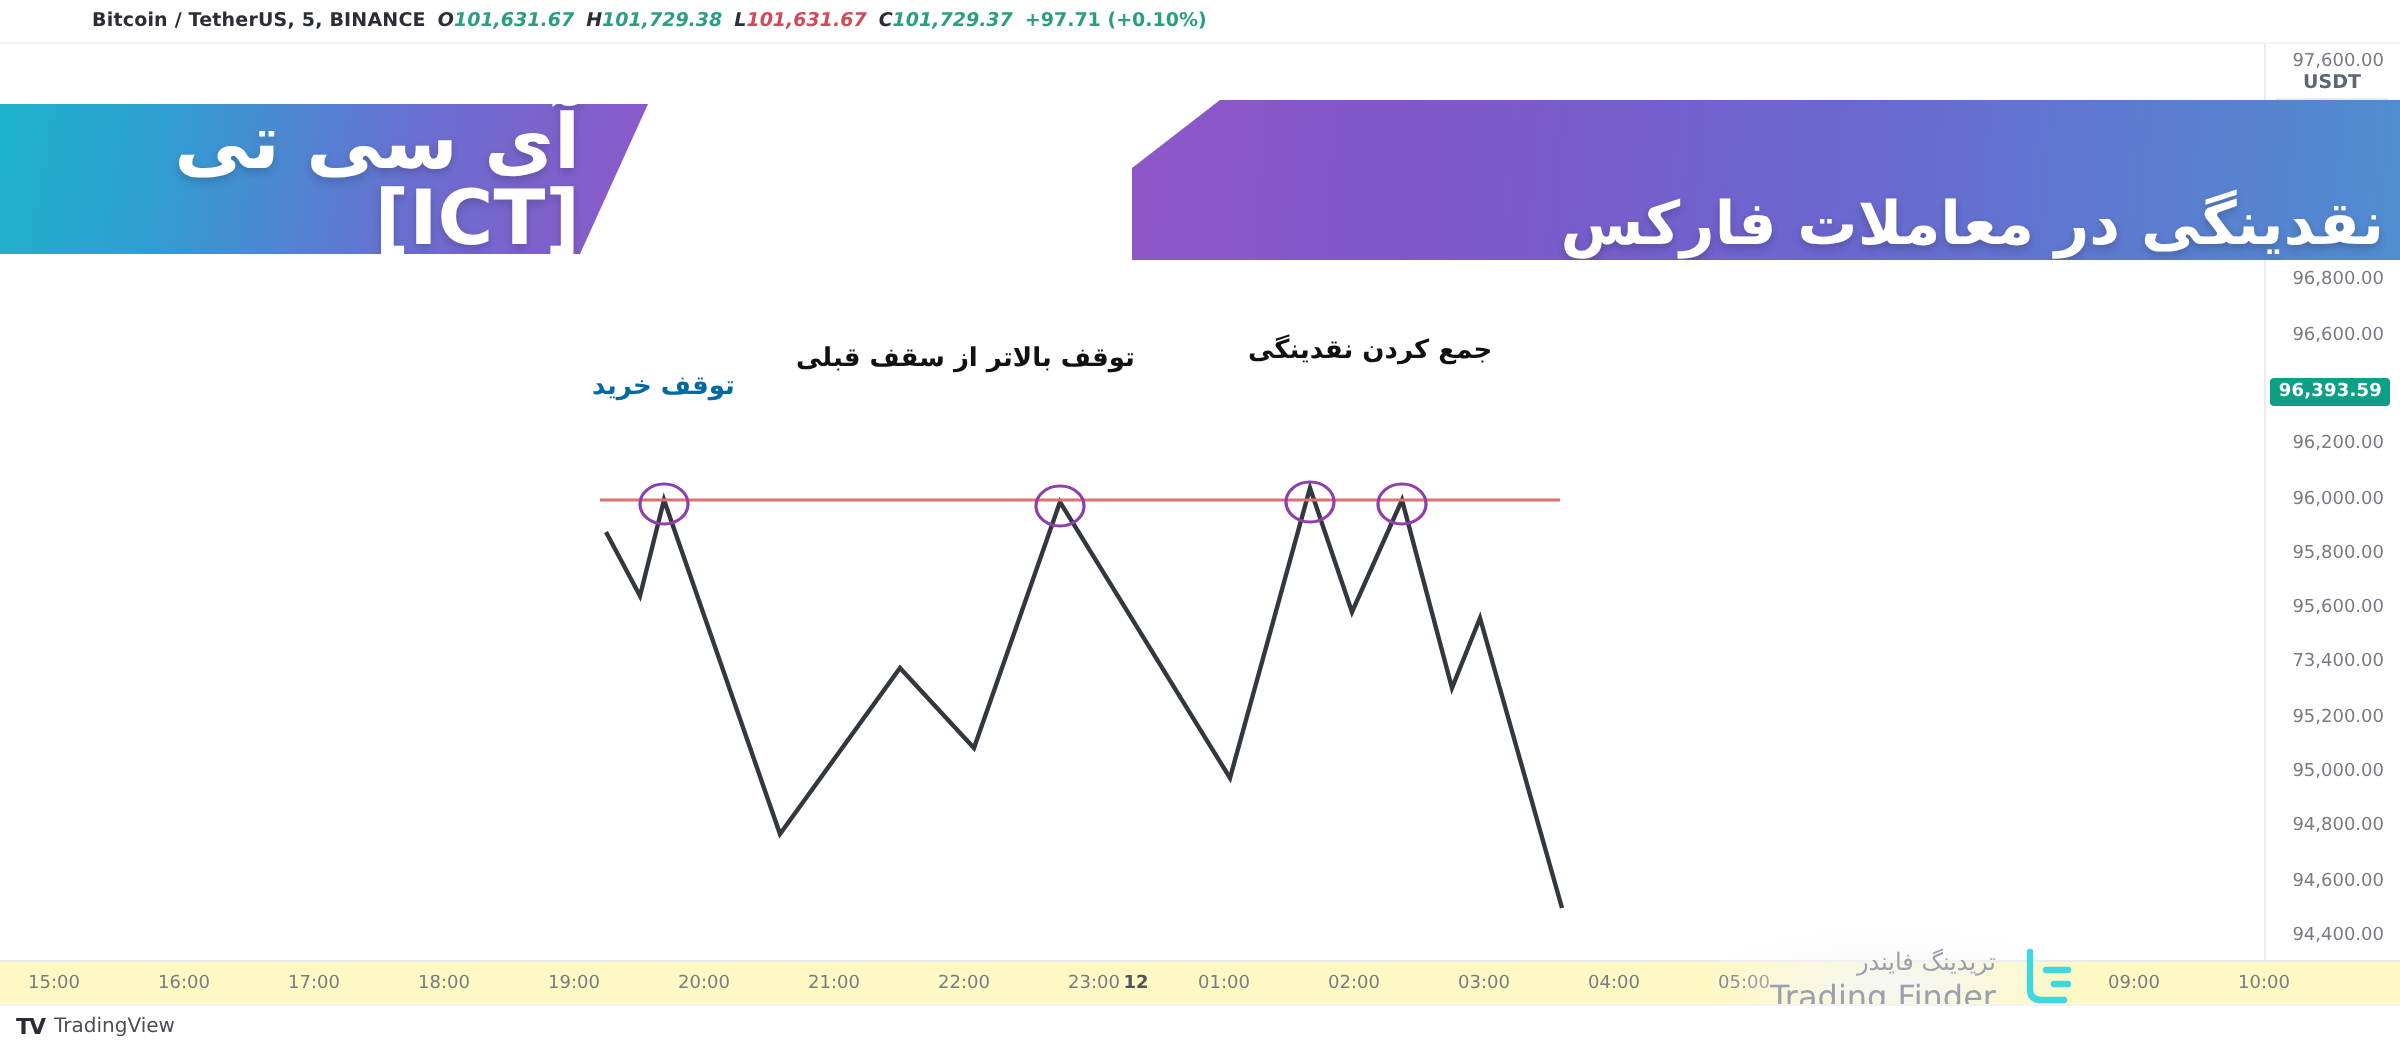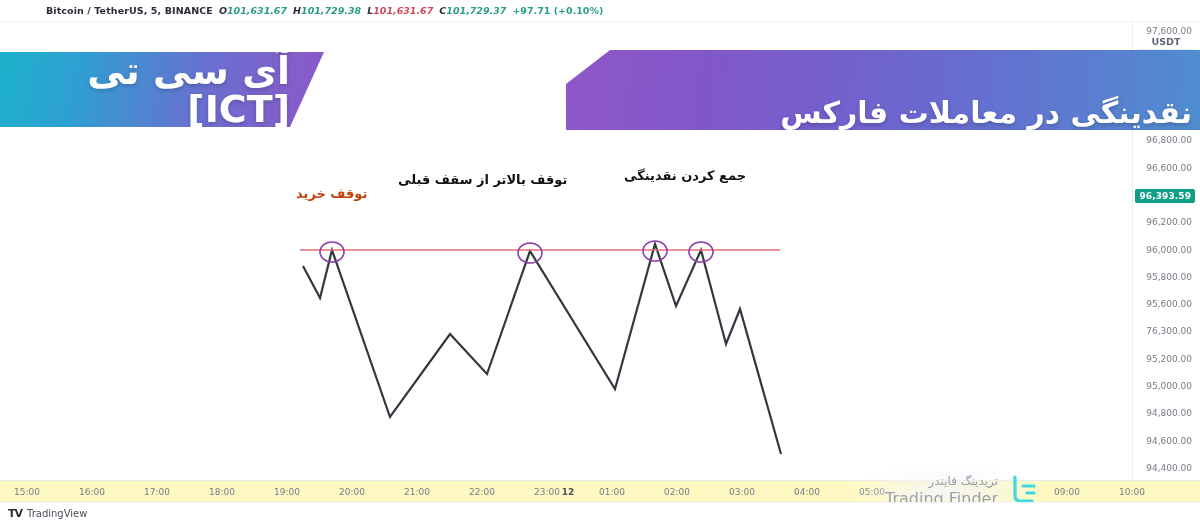--- a/index.html
+++ b/index.html
@@ -82,21 +82,21 @@
   #plot svg { display:block; }
 
   
   .annot {
     position:absolute;
     font-size:13px; font-weight:bold;
     white-space:nowrap;
     direction:rtl;
     z-index:4;
   }
-  .annot.red { color:#c2410c; }
+  .annot.red { color:#0369a1; }
   .annot.black { color:#111111; }
 
   
   .banner {
     position:absolute; z-index:6;
     display:flex; align-items:center;
     color:#fff;
   }
   #banner-left {
     left:-28px; top:52px; width:352px; height:75px;
@@ -192,21 +192,21 @@
       <div class="p-tick" style="top: 36.3125px;">97,400.00</div>
       <div class="p-tick" style="top: 63.625px;">97,200.00</div>
       <div class="p-tick" style="top: 90.9375px;">97,000.00</div>
       <div class="p-tick" style="top: 118.25px;">96,800.00</div>
       <div class="p-tick" style="top: 145.562px;">96,600.00</div>
       <div class="p-tick" style="top: 172.875px;">96,400.00</div>
       <div class="p-tick" style="top: 200.188px;">96,200.00</div>
       <div class="p-tick" style="top: 227.5px;">96,000.00</div>
       <div class="p-tick" style="top: 254.812px;">95,800.00</div>
       <div class="p-tick" style="top: 282.125px;">95,600.00</div>
-      <div class="p-tick" style="top: 309.438px;">76,300.00</div>
+      <div class="p-tick" style="top: 309.438px;">73,400.00</div>
       <div class="p-tick" style="top: 336.75px;">95,200.00</div>
       <div class="p-tick" style="top: 364.062px;">95,000.00</div>
       <div class="p-tick" style="top: 391.375px;">94,800.00</div>
       <div class="p-tick" style="top: 418.688px;">94,600.00</div>
       <div class="p-tick" style="top: 446px;">94,400.00</div>
     </div>
   <div id="price-badge" style="top: 173.75px;">96,393.59</div>
 </div>
 
 <div id="time-axis">

